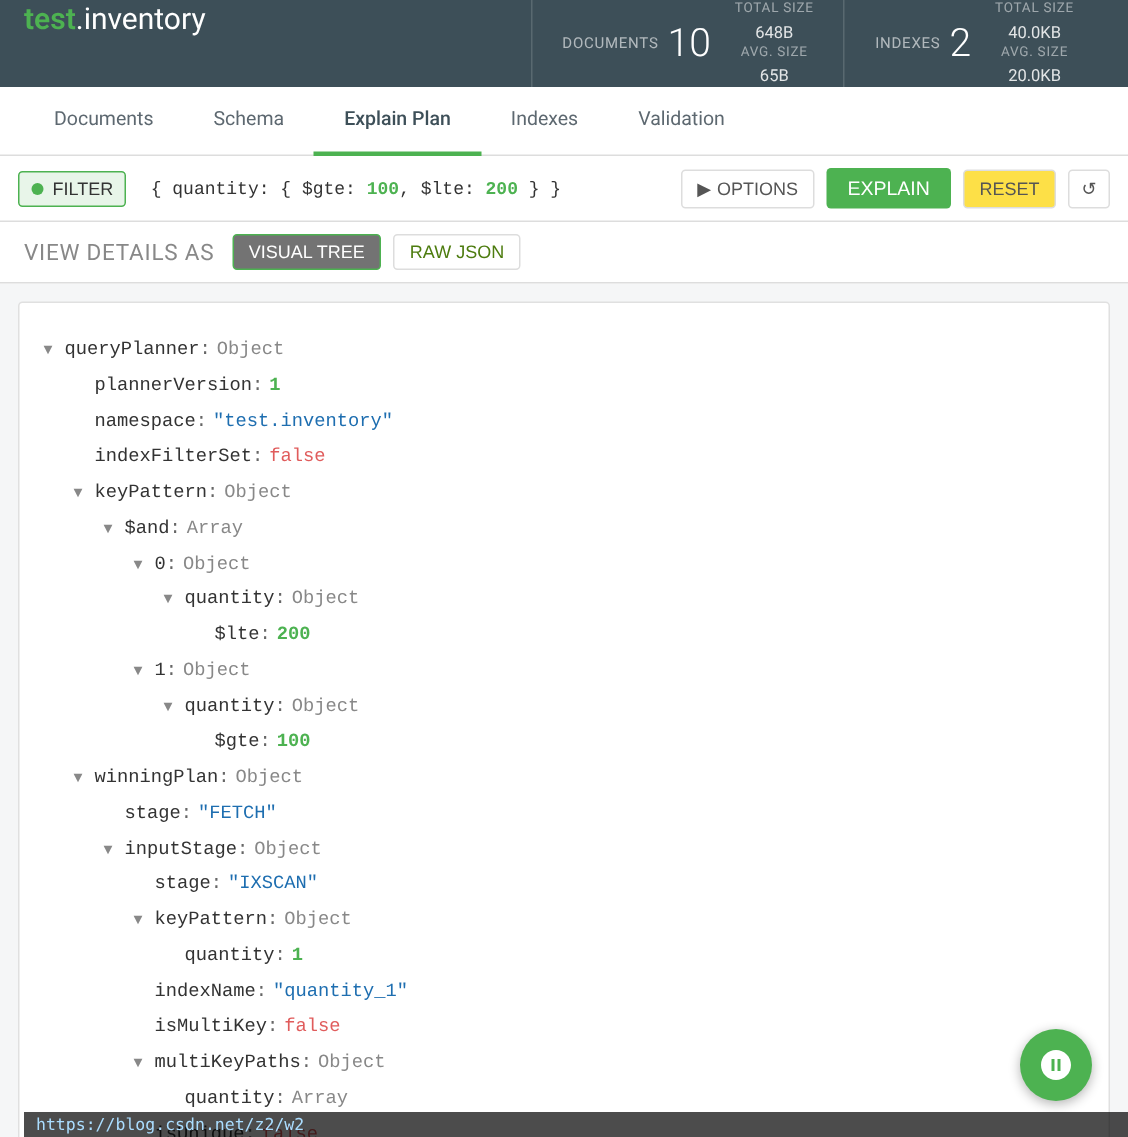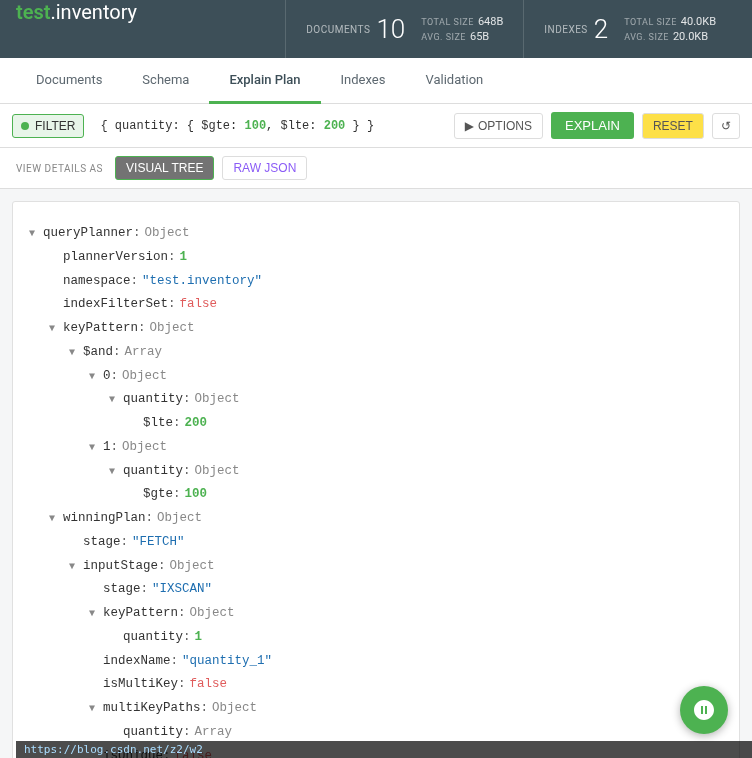--- a/index.html
+++ b/index.html
@@ -55,20 +55,21 @@
     .stat-sub {
       display: flex;
       flex-direction: column;
       margin-left: 16px;
       gap: 2px;
     }
     .stat-sub-item {
       display: flex;
       align-items: center;
       gap: 4px;
+      flex-direction: column;
     }
     .stat-sub-label {
       font-size: 9px;
       text-transform: uppercase;
       color: rgba(255,255,255,0.5);
       letter-spacing: 0.5px;
     }
     .stat-sub-value {
       font-size: 11px;
       color: rgba(255,255,255,0.85);
@@ -176,34 +177,34 @@
     
     .view-toggle {
       background: #fff;
       border-bottom: 1px solid #ddd;
       display: flex;
       align-items: center;
       padding: 8px 16px;
       gap: 8px;
     }
     .view-label {
-      font-size: 10px;
+      font-size: 15px;
       color: #888;
       text-transform: uppercase;
       letter-spacing: 0.5px;
       margin-right: 4px;
     }
     .view-btn {
       padding: 4px 10px;
       font-size: 12px;
       border: 1px solid #ddd;
       border-radius: 3px;
       cursor: pointer;
       background: #fff;
-      color: #8b5cf6;
+      color: #4d7c0f;
     }
     .view-btn.active {
       background: #737373;
       color: #fff;
       border-color: #4db251;
     }
 
     
     .tree-container {
       background: #fff;

